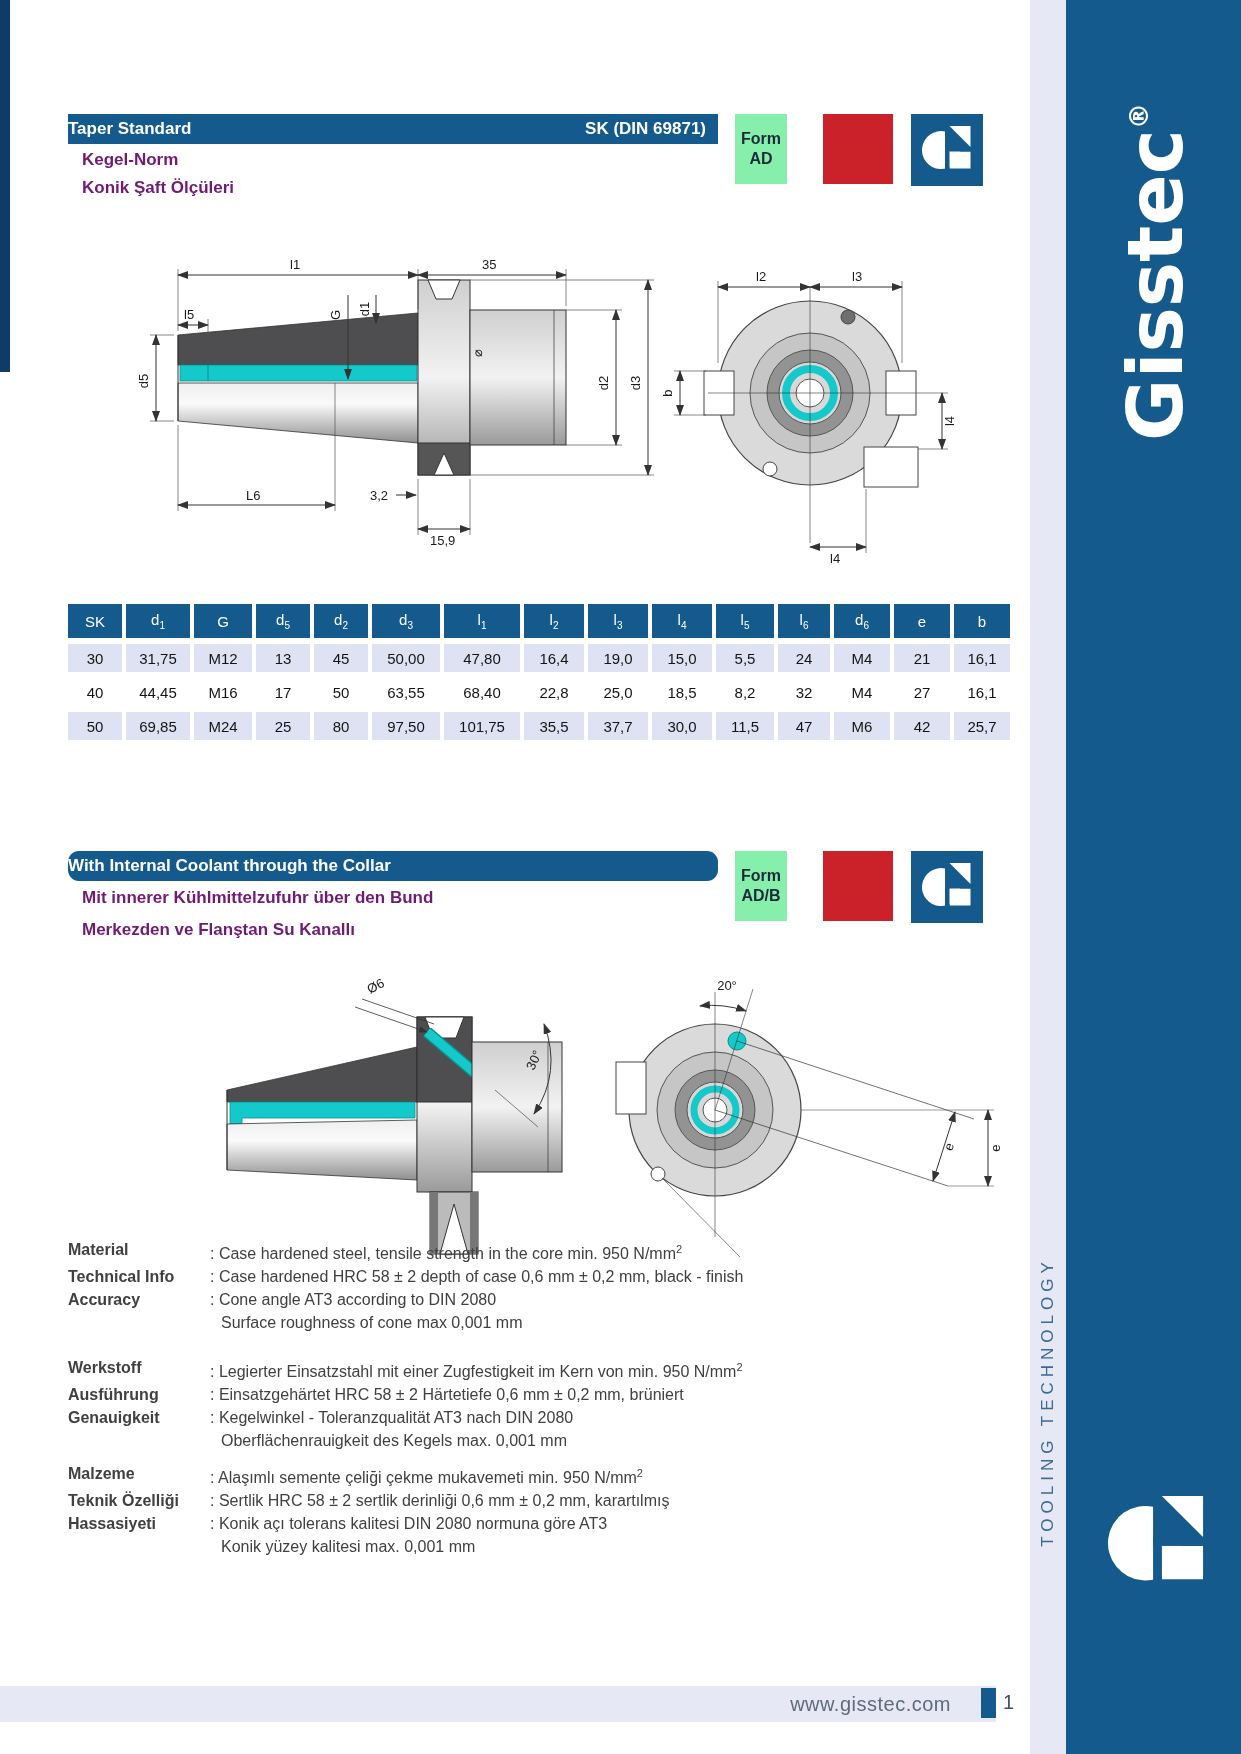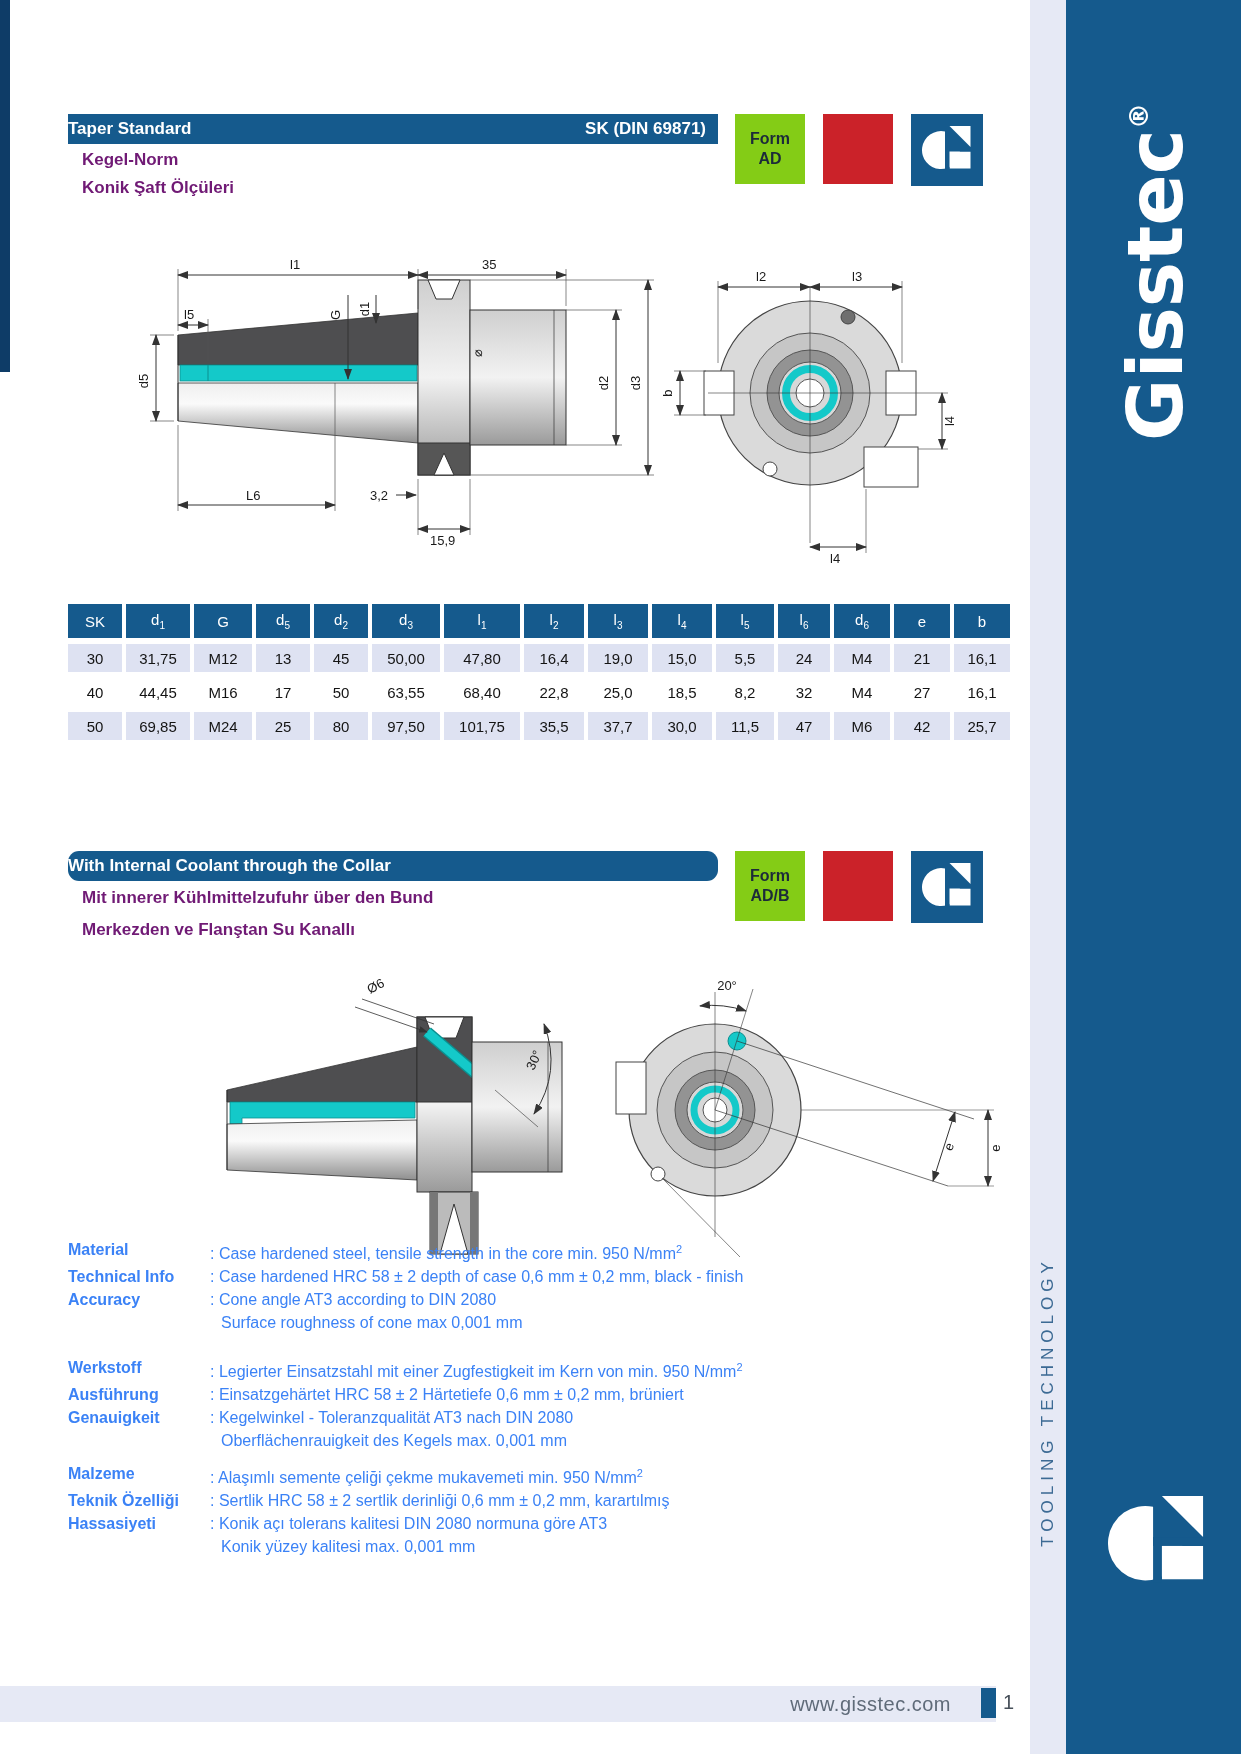--- a/index.html
+++ b/index.html
@@ -19,21 +19,21 @@
   
   .bar{position:absolute;left:68px;width:650px;height:30px;background:#155a8d;color:#fff;
        display:flex;align-items:center;justify-content:space-between;font-size:17px;font-weight:bold;}
   .bar .lft{}
   .bar .rgt{padding-right:12px;}
   .bar1{top:114px;}
   .bar2{top:851px;border-radius:11px;}
   .sub{position:absolute;left:82px;font-size:17px;font-weight:bold;color:#701a75;white-space:nowrap;}
   .sub1a{top:150px;} .sub1b{top:178px;}
   .sub2a{top:888px;} .sub2b{top:920px;}
-  .form-box{position:absolute;left:735px;width:70px;height:70px;background:#84cc16;
+  .form-box{position:absolute;left:735px;width:52px;height:70px;background:#86efac;
        display:flex;flex-direction:column;align-items:center;justify-content:center;
        font-size:16px;font-weight:600;color:#1c2b3a;line-height:1.25;}
   .red-box{position:absolute;left:823px;width:70px;height:70px;background:#CB2229;}
   .logo-box{position:absolute;left:911px;width:72px;height:72px;background:#155a8d;
        display:flex;align-items:center;justify-content:center;}
   .logo-box svg{width:50px;height:50px;}
   .row1{top:114px;} .row2{top:851px;}
   
   .draw1{position:absolute;left:130px;top:243px;width:850px;height:330px;}
   .draw2{position:absolute;left:130px;top:952px;width:880px;height:340px;}
@@ -47,21 +47,21 @@
   table.dims tbody tr:nth-child(odd) td{background:#DEE2F2;}
   table.dims th:nth-child(1){width:52px;} table.dims th:nth-child(2){width:62px;}
   table.dims th:nth-child(3){width:56px;} table.dims th:nth-child(4){width:52px;}
   table.dims th:nth-child(5){width:52px;} table.dims th:nth-child(6){width:66px;}
   table.dims th:nth-child(7){width:74px;} table.dims th:nth-child(8){width:58px;}
   table.dims th:nth-child(9){width:58px;} table.dims th:nth-child(10){width:58px;}
   table.dims th:nth-child(11){width:56px;} table.dims th:nth-child(12){width:50px;}
   table.dims th:nth-child(13){width:54px;} table.dims th:nth-child(14){width:54px;}
   table.dims th:nth-child(15){width:54px;}
   
-  .specs{position:absolute;left:68px;width:880px;font-size:16px;color:#3b82f6;}
+  .specs{position:absolute;left:68px;width:880px;font-size:16px;color:#404040;}
   .specs-en{top:1238px;} .specs-de{top:1356px;} .specs-tr{top:1462px;}
   .spec-row{display:flex;line-height:23px;}
   .spec-label{width:142px;font-weight:bold;flex:0 0 142px;}
   .spec-text{white-space:nowrap;}
   .spec-text.cont{padding-left:11px;}
   .spec-text sup{font-size:11px;}
   
   .footer-band{position:absolute;left:0;top:1686px;width:996px;height:36px;background:#E6E9F5;
        display:flex;align-items:center;justify-content:flex-end;}
   .website{font-size:20px;color:#5f6b79;letter-spacing:.5px;padding-right:45px;}

